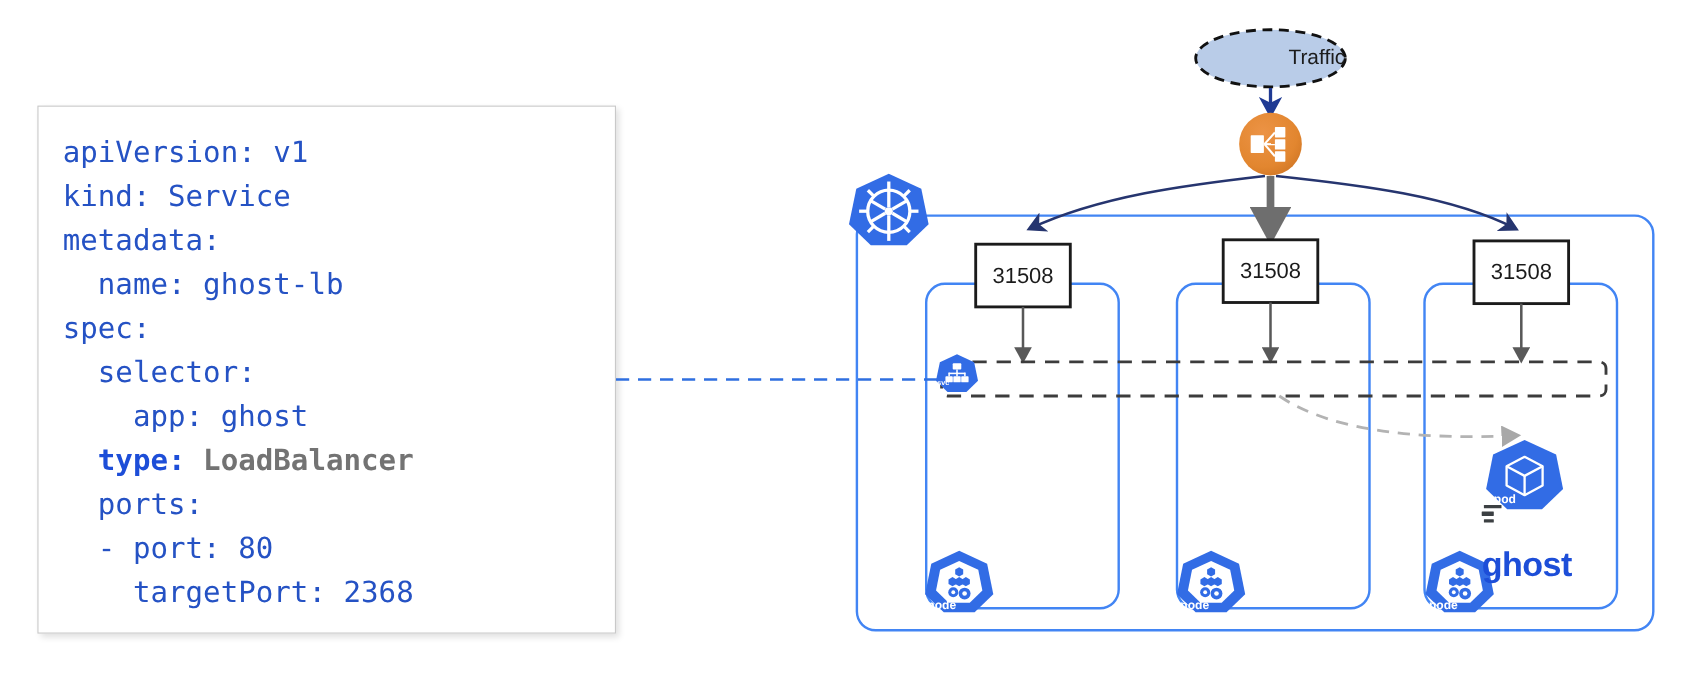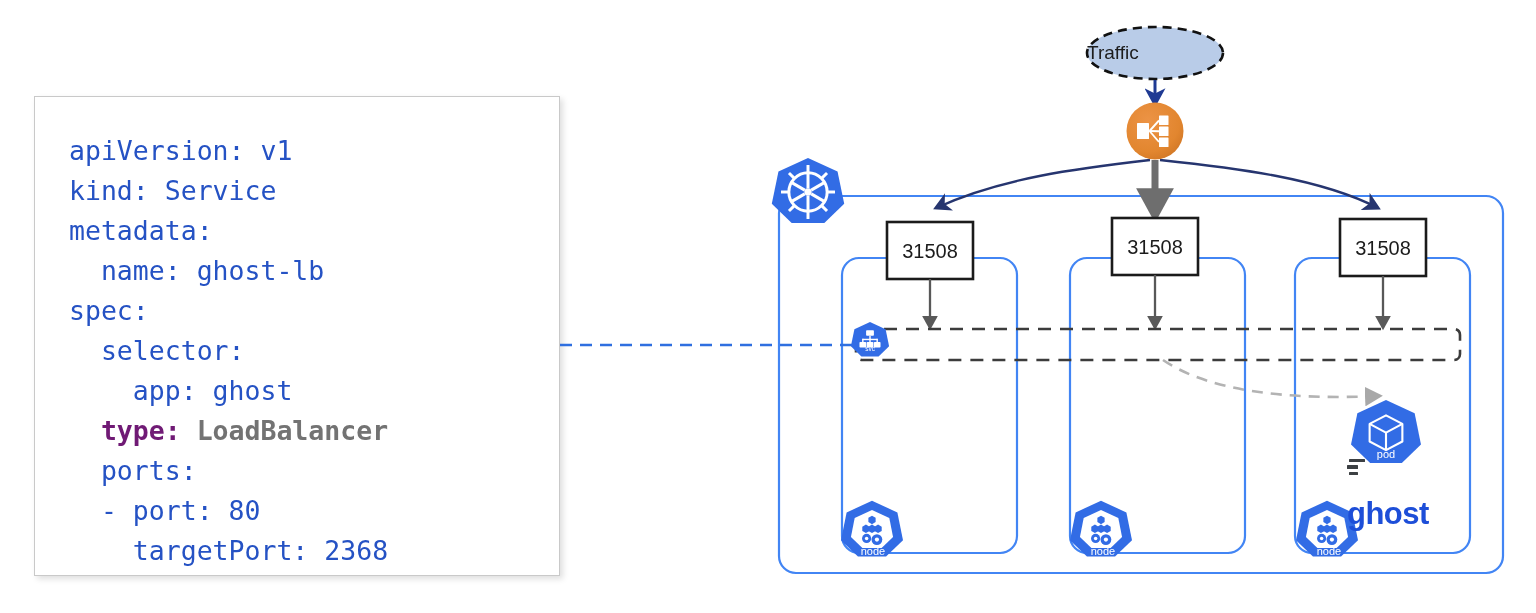--- a/index.html
+++ b/index.html
@@ -31,30 +31,30 @@
     height: 480px;
     background: #ffffff;
     border: 1.5px solid #c9c9c9;
     box-shadow: 3px 3px 6px rgba(0,0,0,0.13);
     box-sizing: border-box;
   }
   #yaml-code {
     position: absolute;
     left: 18px;
     top: 18px;
-    margin: 16px;
+    margin: 4px;
     font-family: "DejaVu Sans Mono", monospace;
     font-size: 26.5px;
     line-height: 40px;
     color: #2552c4;
     white-space: pre;
     letter-spacing: 0px;
   }
   #yaml-code .ln { display: block; height: 40px; }
-  #yaml-code .kw-bold { font-weight: bold; color: #701a75; }
+  #yaml-code .kw-bold { font-weight: bold; color: #1d4ed8; }
   #yaml-code .val-bold { font-weight: bold; color: #737373; }
 
   
   #diagram-svg {
     position: absolute;
     left: 0; top: 0;
     width: 1536px;
     height: 613px;
     overflow: visible;
   }
@@ -62,40 +62,41 @@
   
   .lbl {
     position: absolute;
     font-family: "Liberation Sans", sans-serif;
     color: #1b1b1b;
     white-space: nowrap;
   }
   #traffic-label {
     left: 1087px; top: 42px;
     width: 136px;
-    text-align: left;
+    text-align: right;
     font-size: 19px;
     color: #1c1c1c;
   }
   .port-label {
     font-size: 20px;
     text-align: center;
     width: 86px;
     color: #1b1b1b;
   }
   #port-label-1 { left: 887px; top: 240px; }
   #port-label-2 { left: 1112px; top: 236px; }
   #port-label-3 { left: 1340px; top: 237px; }
 
   .icon-caption {
     position: absolute;
     color: #ffffff;
     font-family: "Liberation Sans", sans-serif;
-    text-align: center;
+    text-align: left;
     pointer-events: none;
+    font-weight: bold;
   }
   .node-caption { font-size: 11px; width: 60px; }
   #node-caption-1 { left: 843px; top: 545px; }
   #node-caption-2 { left: 1073px; top: 545px; }
   #node-caption-3 { left: 1299px; top: 545px; }
   #pod-caption { left: 1358px; top: 448px; font-size: 11px; width: 56px; }
   #svc-caption { left: 852px; top: 345px; font-size: 6.5px; width: 36px; }
 
   #ghost-wordmark {
     position: absolute;

